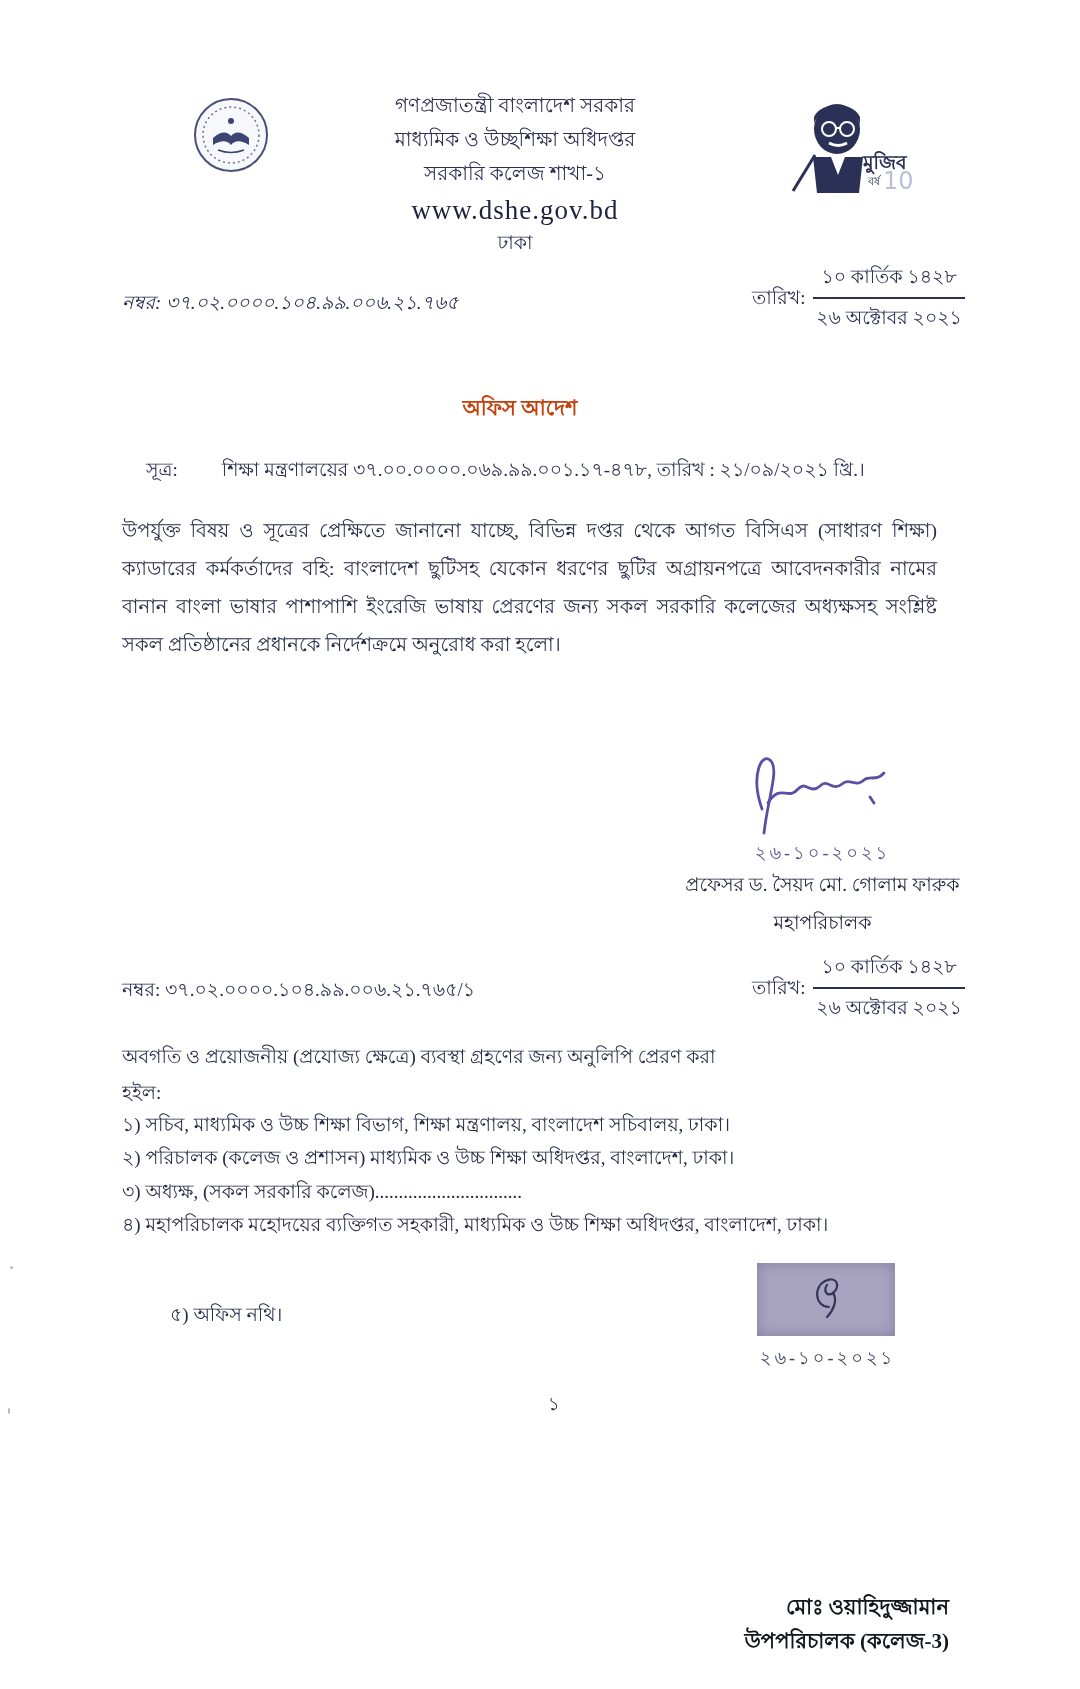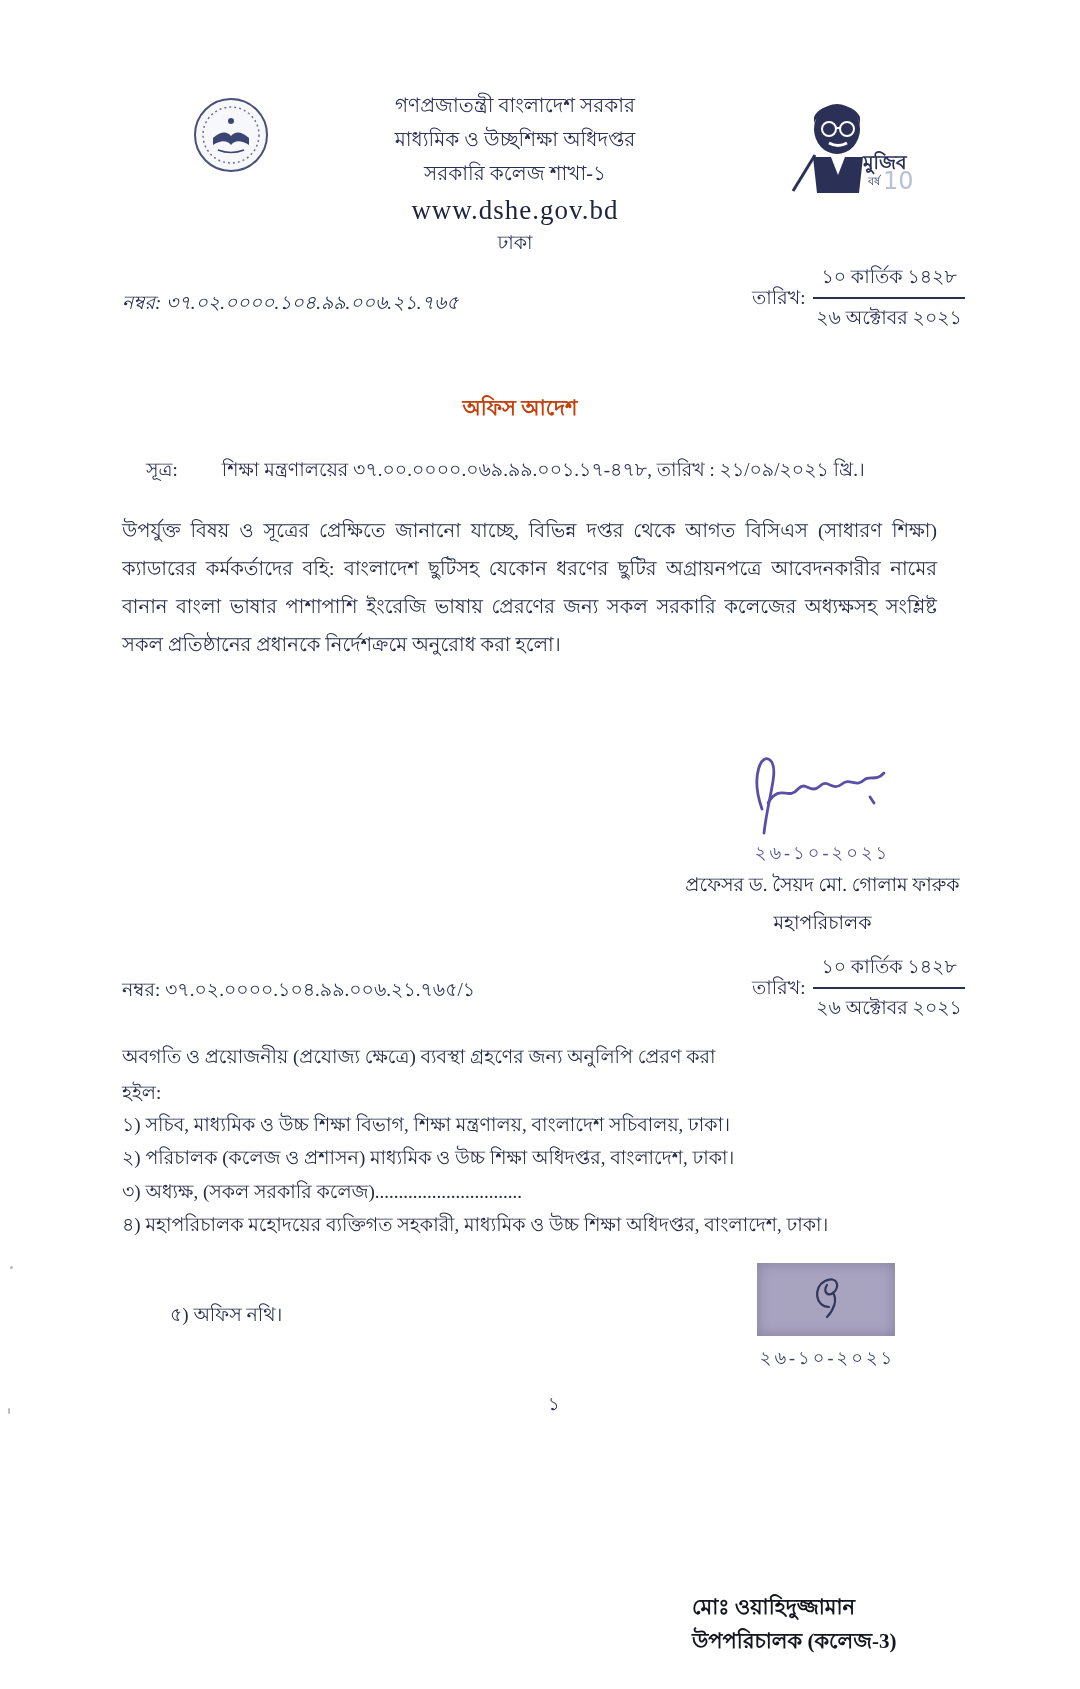--- a/index.html
+++ b/index.html
@@ -54,21 +54,21 @@
 
   
   .stamp-box{position:absolute;left:757px;top:1263px;width:138px;height:73px;
              background:#a8a3bf;box-shadow:inset 0 0 14px rgba(90,85,120,.45);}
   .stamp-box svg{position:absolute;left:48px;top:10px;}
   .stamp-date{position:absolute;left:745px;top:1344px;width:165px;text-align:center;
               font-size:18px;letter-spacing:3px;color:#3c4160;}
 
   
   .page-num{position:absolute;left:548px;top:1390px;width:40px;font-size:18px;color:#272c47;}
-  .footer-sig{position:absolute;left:692px;top:1590px;width:305px;text-align:left;}
+  .footer-sig{position:absolute;left:644px;top:1590px;width:305px;text-align:right;}
   .footer-sig .fname{font-size:21px;font-weight:bold;color:#14161f;line-height:34px;}
   .footer-sig .fdesg{font-size:21px;font-weight:bold;color:#14161f;line-height:34px;}
   .artifact{position:absolute;background:#8a8da0;border-radius:50%;opacity:.6;}
   .a1{left:10px;top:1266px;width:3px;height:3px;}
   .a2{left:8px;top:1408px;width:2px;height:6px;border-radius:1px;}
 </style>
 </head>
 <body>
 
 <div class="page">

